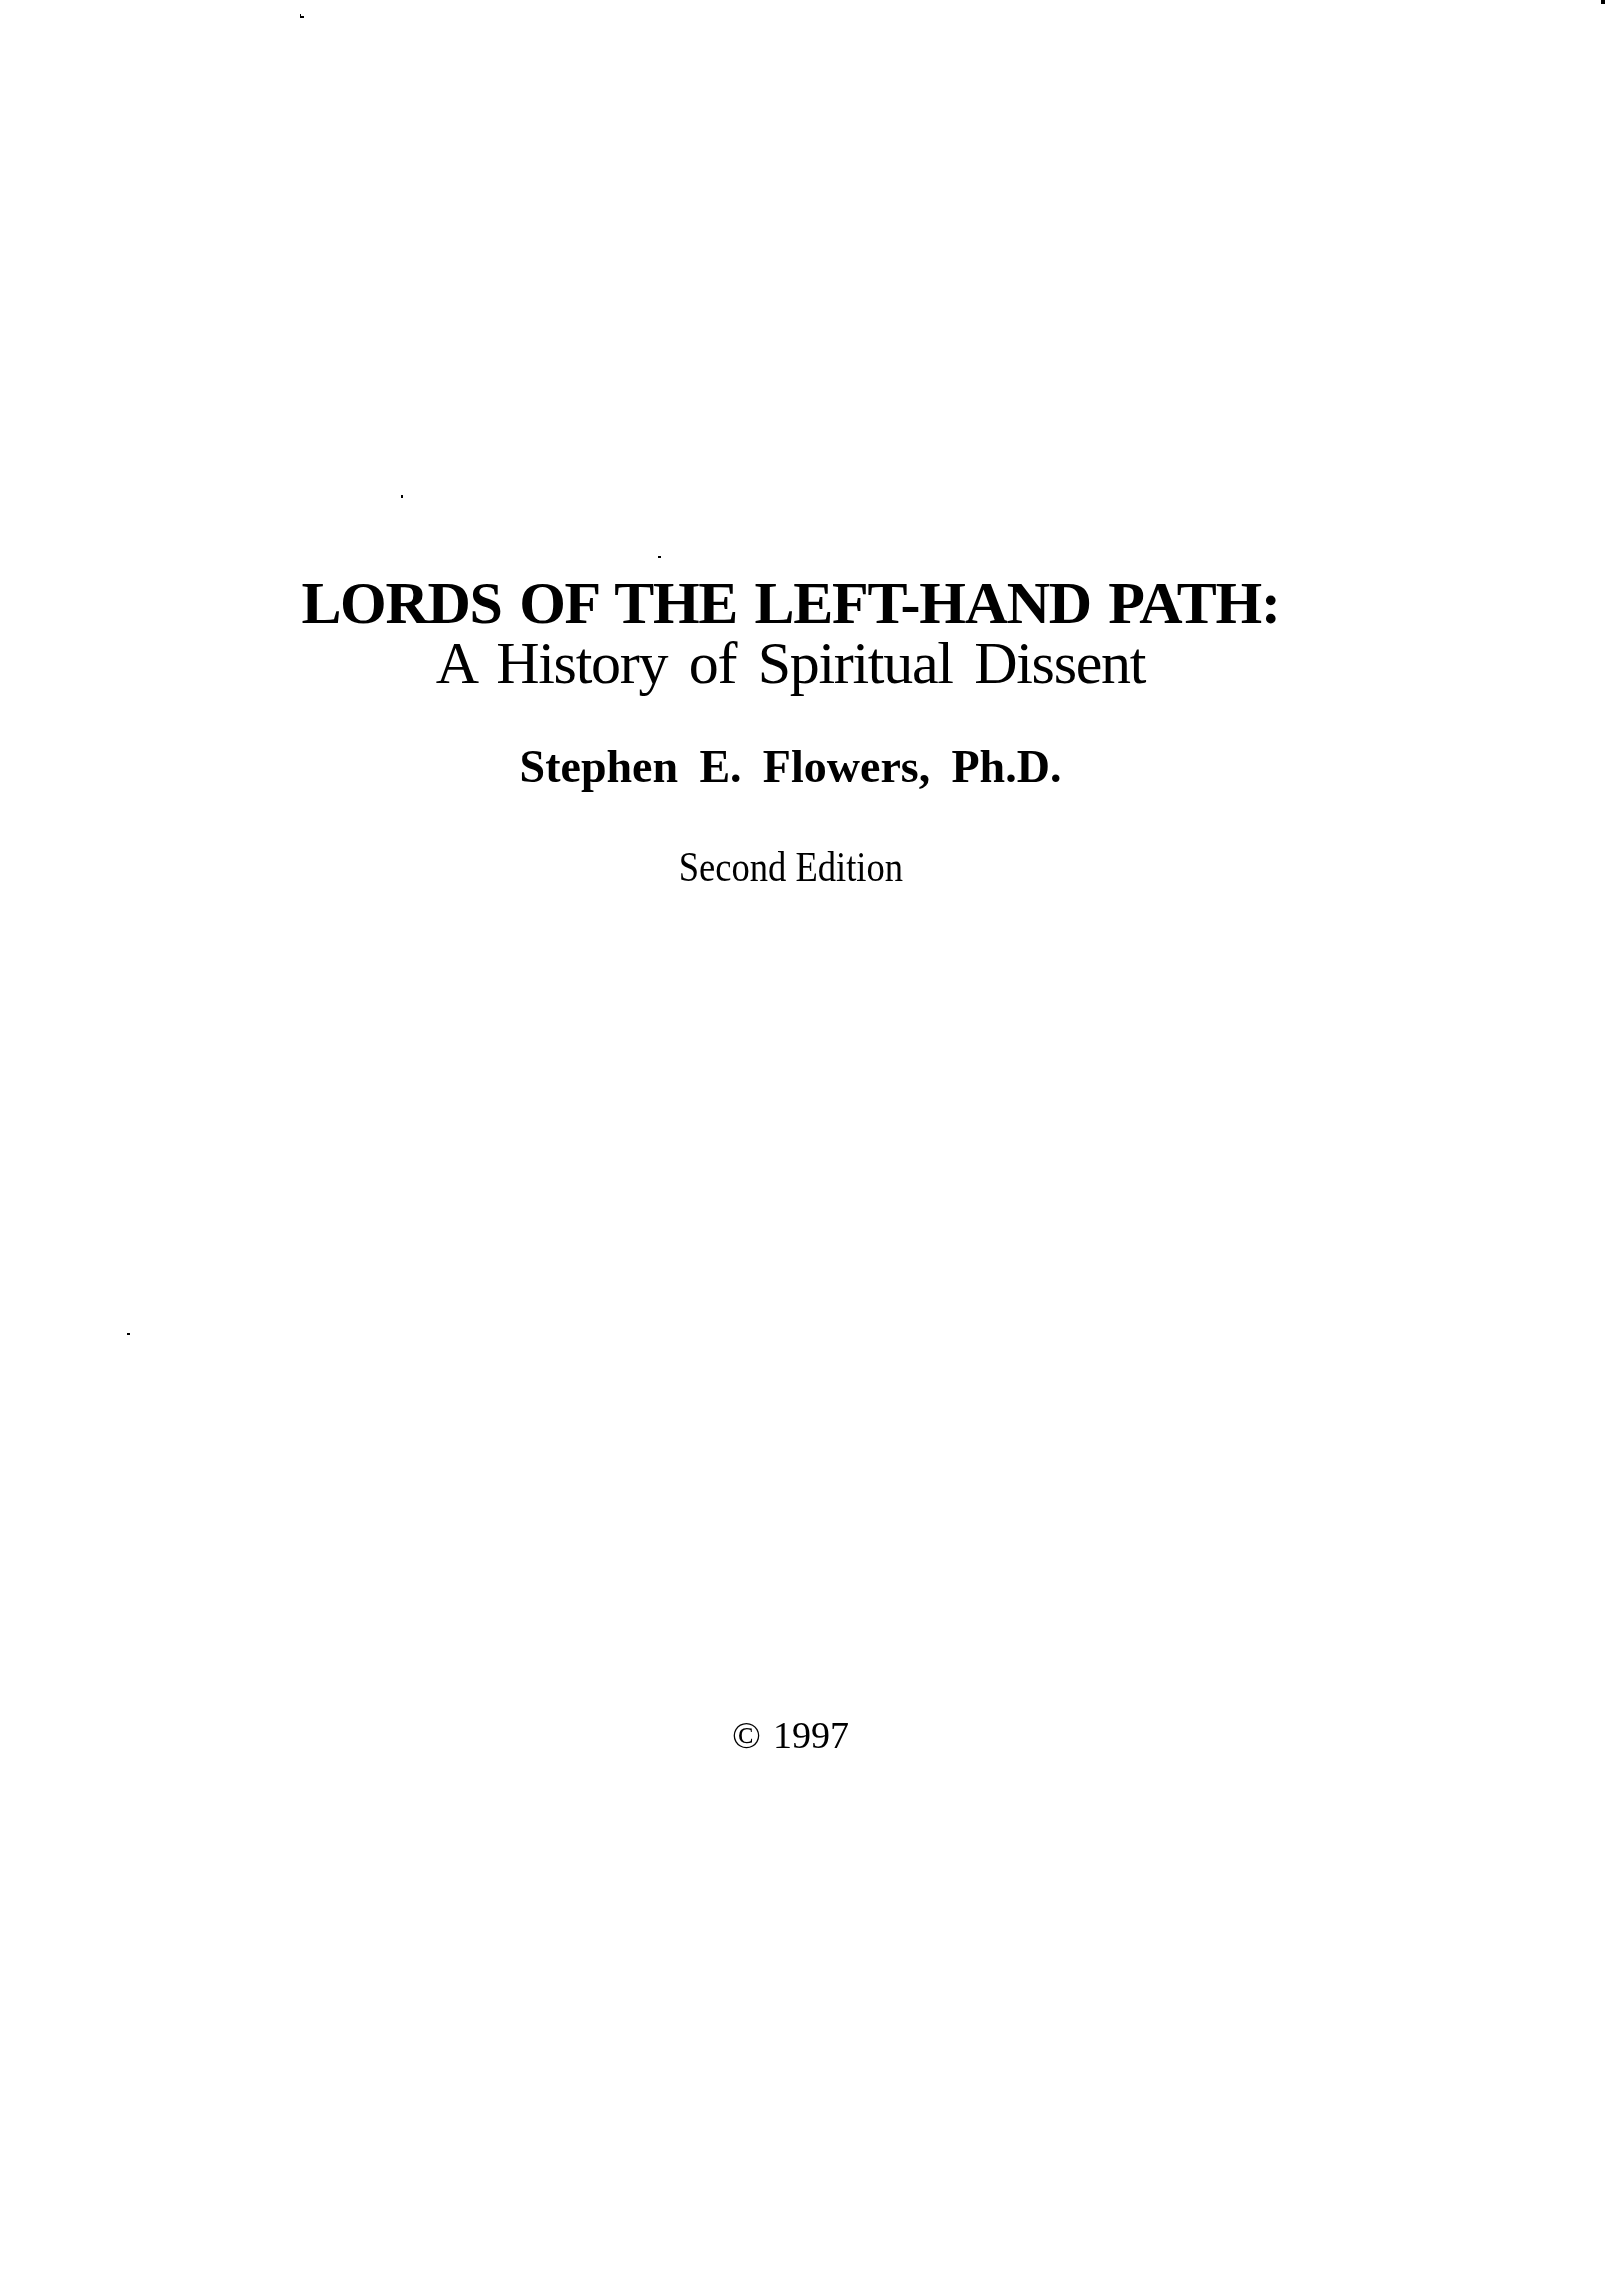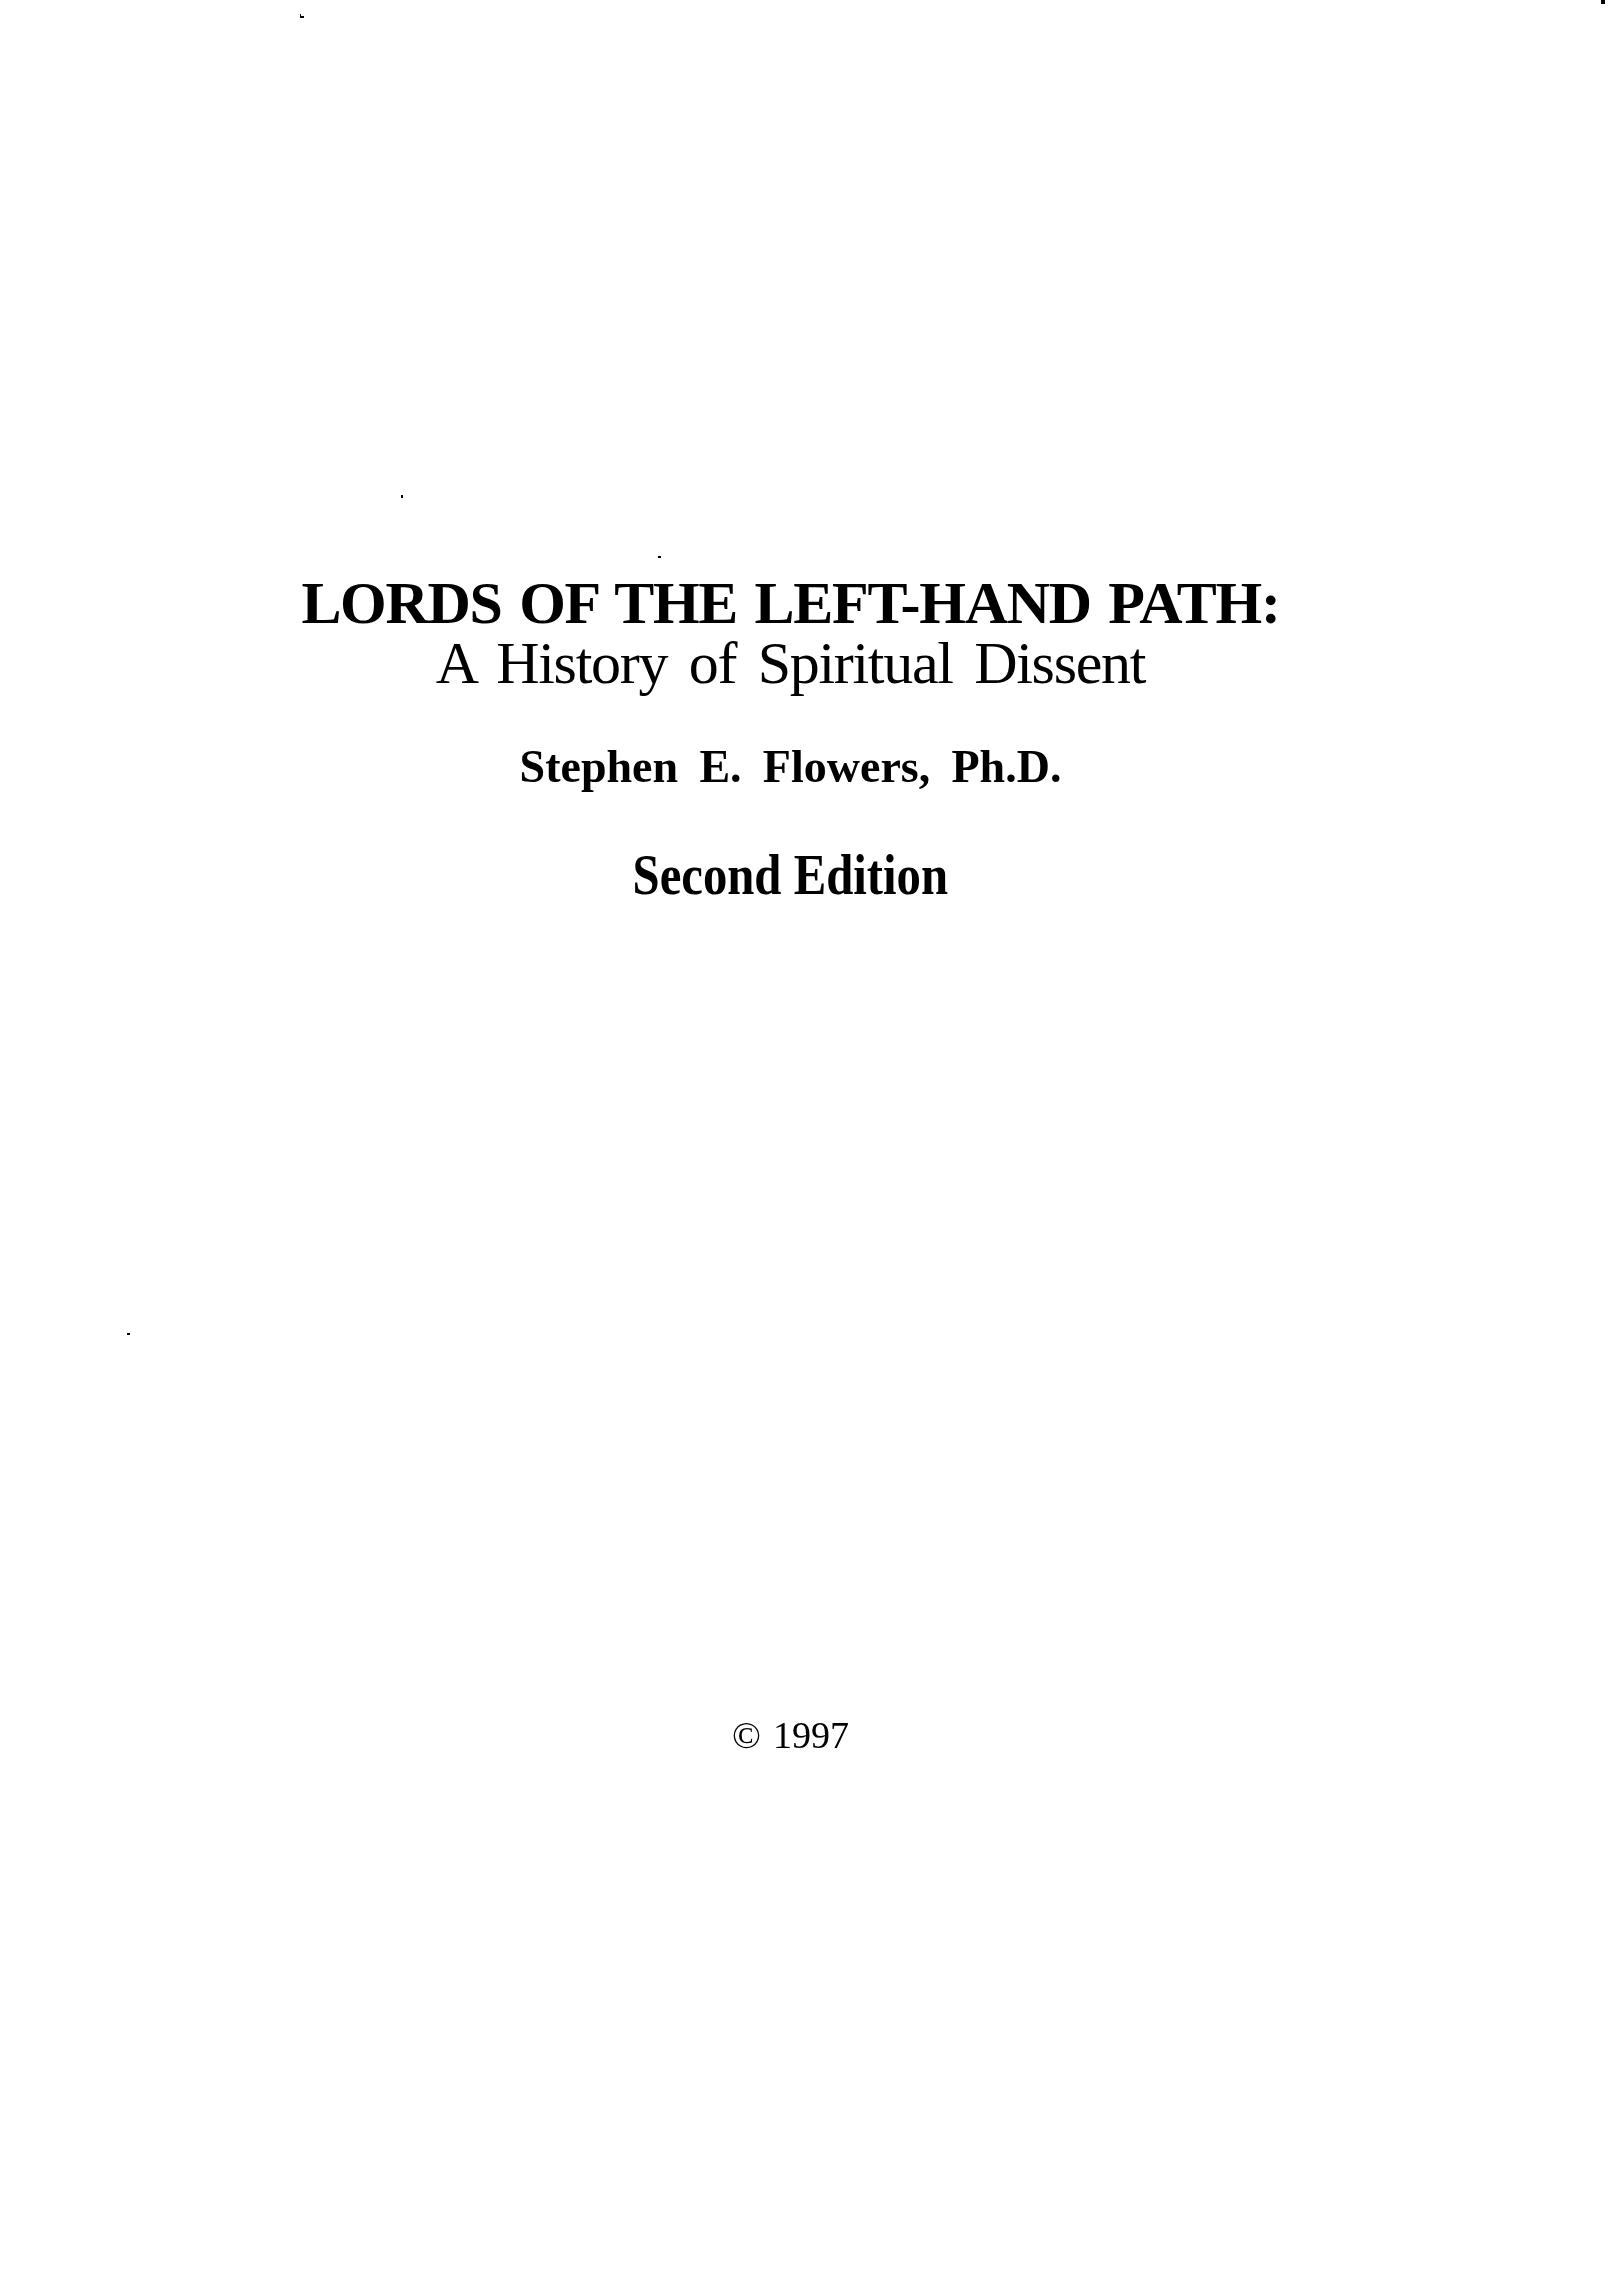--- a/index.html
+++ b/index.html
@@ -47,22 +47,22 @@
   .author-line {
     top: 728px;
     font-size: 46px;
     font-weight: bold;
     letter-spacing: 0px;
     word-spacing: 9.8px;
     margin-top: 12px;
   }
   .edition-line {
     top: 843px;
-    font-size: 56px;
-    font-weight: bold;
+    font-size: 42px;
+    font-weight: normal;
   }
   .edition-line .condense {
     display: inline-block;
     transform: scaleX(0.87);
     transform-origin: 50% 50%;
   }
   .copyright-line {
     top: 1713px;
     font-size: 38px;
     font-weight: normal;

